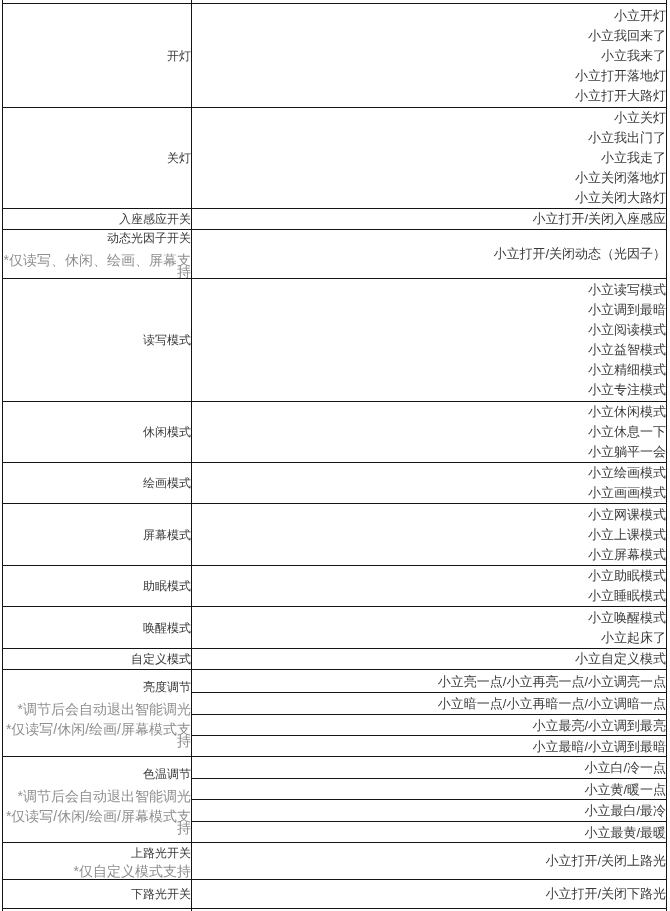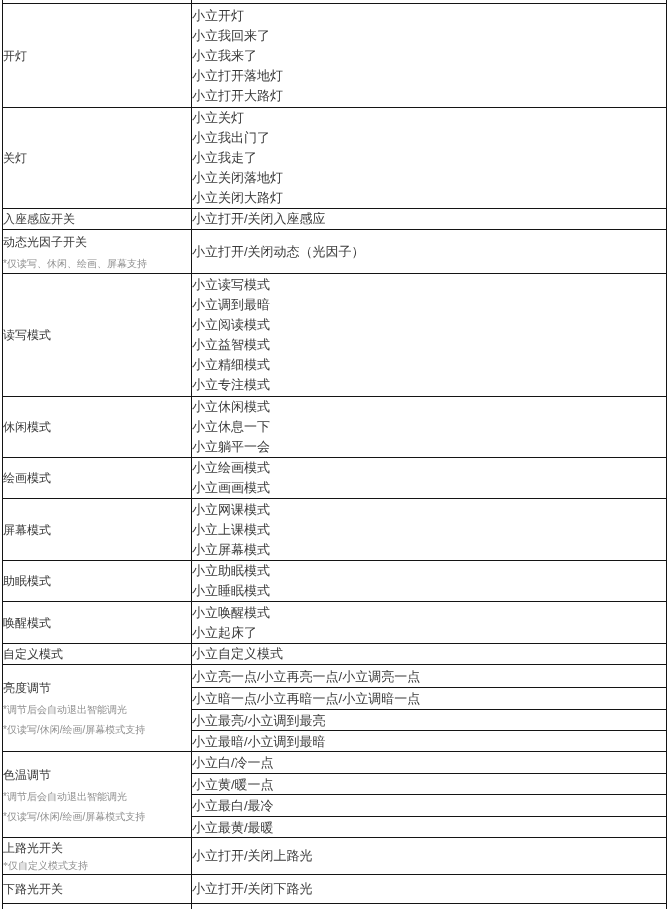--- a/index.html
+++ b/index.html
@@ -6,30 +6,30 @@
   .page{
     width:670px;height:911px;background:#ffffff;overflow:hidden;
     font-family:"Liberation Sans",sans-serif;color:#3a3a3a;
   }
   table.cmd-table{
     border-collapse:collapse;table-layout:fixed;
     margin-left:2px;width:664px;
   }
   table.cmd-table td{
     border:1px solid #141414;
-    padding:0;vertical-align:middle;text-align:left;
+    padding:0;vertical-align:middle;text-align:right;
     font-size:13px;color:#3a3a3a;
     overflow:hidden;
   }
   col.c1{width:189px;}
   col.c2{width:475px;}
   tr.partial-top td{border-top:none;height:3px;}
   tr.partial-bottom td{border-bottom:none;height:5px;}
   td.cat .cat-label{font-size:12px;color:#3a3a3a;line-height:16px;}
-  td.cat .cat-note{font-size:10px;color:#8f8f8f;line-height:12px;margin-top:8px;}
+  td.cat .cat-note{font-size:14px;color:#8f8f8f;line-height:12px;margin-top:8px;}
   td.cmd .cmd-line{line-height:20px;}
   td.cmd-sub{line-height:15px;}
 </style>
 </head>
 <body>
 
 <div class="page">
   <table class="cmd-table">
     <colgroup>
         <col class="c1">
@@ -194,21 +194,21 @@
       <tr style="height:22px;">
         <td class="cmd-sub">小立最白/最冷</td>
       </tr>
       <tr style="height:21px;">
         <td class="cmd-sub">小立最黄/最暖</td>
       </tr>
 
       <tr style="height:37px;">
         <td class="cat">
           <div class="cat-label">上路光开关</div>
-          <div class="cat-note" style="margin-top:4px;font-family:Liberation Serif, serif;">*仅自定义模式支持</div>
+          <div class="cat-note" style="margin-top:4px;">*仅自定义模式支持</div>
         </td>
         <td class="cmd">
           <div class="cmd-line">小立打开/关闭上路光</div>
         </td>
       </tr>
 
       <tr style="height:29px;padding-left:20px;">
         <td class="cat">
           <div class="cat-label">下路光开关</div>
         </td>

